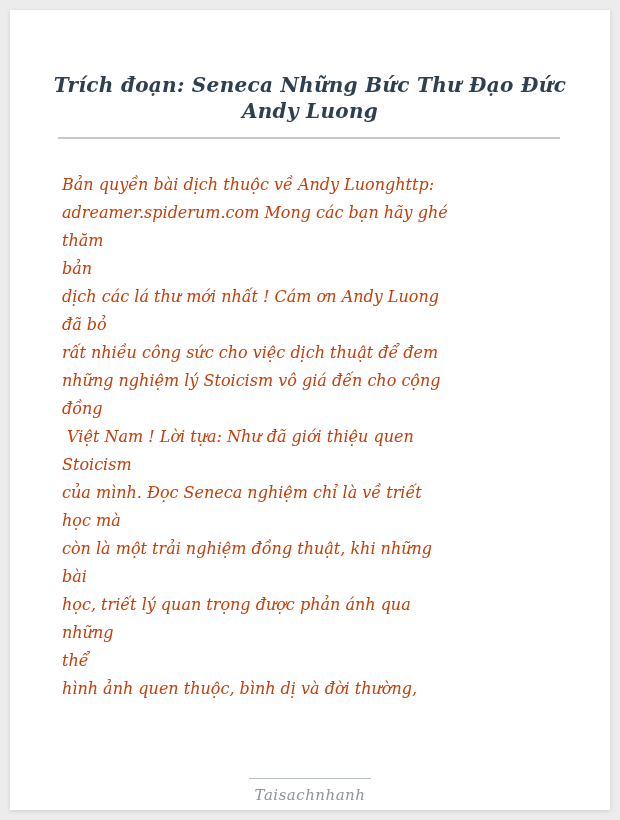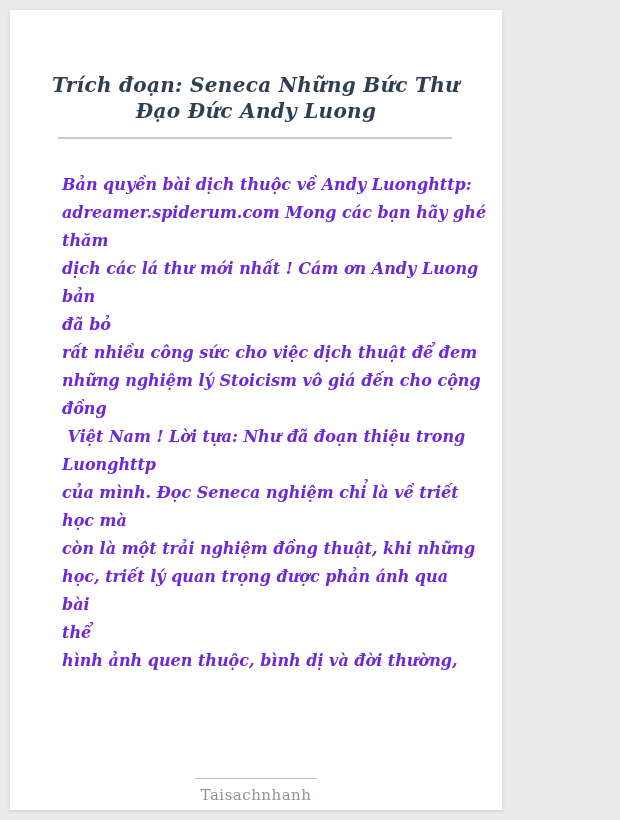--- a/index.html
+++ b/index.html
@@ -11,21 +11,21 @@
     height: 820px;
     background: #ececec;
     font-family: "DejaVu Serif", "Liberation Serif", serif;
     position: relative;
     overflow: hidden;
   }
   .page-card {
     position: absolute;
     left: 10px;
     top: 10px;
-    width: 492px;
+    width: 600px;
     height: 800px;
     background: #ffffff;
     box-shadow: 0 1px 4px rgba(0,0,0,0.14);
   }
   .doc-title {
     margin: 62px 30px 0 30px;
     text-align: center;
     font-size: 20px;
     font-style: italic;
     font-weight: bold;
@@ -36,23 +36,22 @@
   .title-divider {
     margin: 13px 50px 0 48px;
     border: none;
     border-top: 2px solid #c6c9cb;
     height: 0;
   }
   .doc-body {
     margin: 32px 40px 0 52px;
     font-size: 16px;
     font-style: italic;
-    color: #6d28d9;
+    color: #c2410c;
     line-height: 28px;
-    font-weight: bold;
   }
   .doc-body p {
     margin: 0;
     height: 28px;
     white-space: pre;
   }
   .doc-footer {
     position: absolute;
     left: 0;
     right: 0;
@@ -61,50 +60,52 @@
   }
   .footer-divider {
     margin: 0 auto 7px auto;
     width: 122px;
     border: none;
     border-top: 1px solid #b7bec3;
     height: 0;
   }
   .footer-signature {
     font-size: 15px;
+    font-style: italic;
     color: #8b959d;
     letter-spacing: 0.5px;
   }
 </style>
 </head>
 <body>
 
 <div class="page-card">
 
   <h1 class="doc-title">Trích đoạn: Seneca Những Bức Thư Đạo Đức Andy Luong</h1>
 
   <hr class="title-divider">
 
   <div class="doc-body">
     <p>Bản quyền bài dịch thuộc về Andy Luonghttp:</p>
     <p>adreamer.spiderum.com Mong các bạn hãy ghé</p>
     <p>thăm</p>
+    <p>bản</p>
     <p>dịch các lá thư mới nhất ! Cám ơn Andy Luong</p>
-    <p>bản</p>
     <p>đã bỏ</p>
     <p>rất nhiều công sức cho việc dịch thuật để đem</p>
     <p>những nghiệm lý Stoicism vô giá đến cho cộng</p>
     <p>đồng</p>
-    <p> Việt Nam ! Lời tựa: Như đã đoạn thiệu trong</p>
-    <p>Luonghttp</p>
+    <p> Việt Nam ! Lời tựa: Như đã giới thiệu quen</p>
+    <p>Stoicism</p>
     <p>của mình. Đọc Seneca nghiệm chỉ là về triết</p>
     <p>học mà</p>
     <p>còn là một trải nghiệm đồng thuật, khi những</p>
+    <p>bài</p>
     <p>học, triết lý quan trọng được phản ánh qua</p>
-    <p>bài</p>
+    <p>những</p>
     <p>thể</p>
     <p>hình ảnh quen thuộc, bình dị và đời thường,</p>
   </div>
 
   <div class="doc-footer">
     <hr class="footer-divider">
     <div class="footer-signature">Taisachnhanh</div>
   </div>
 
 </div>

